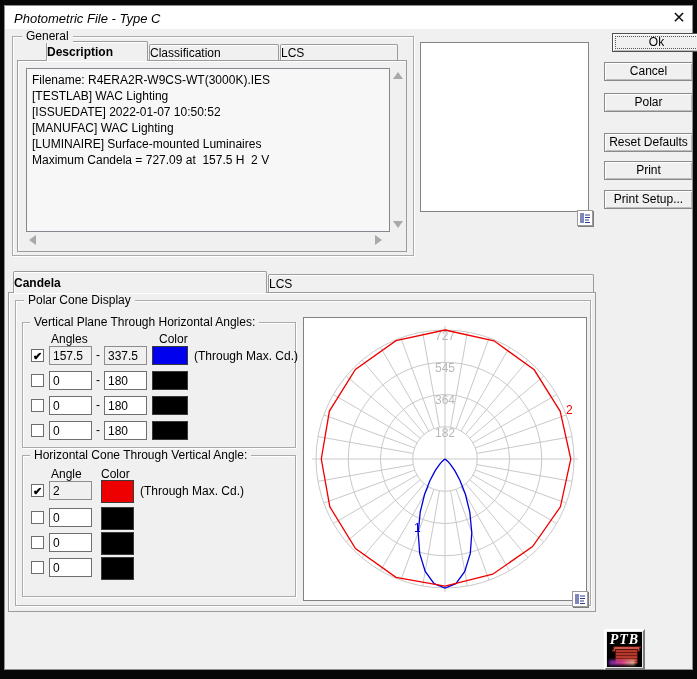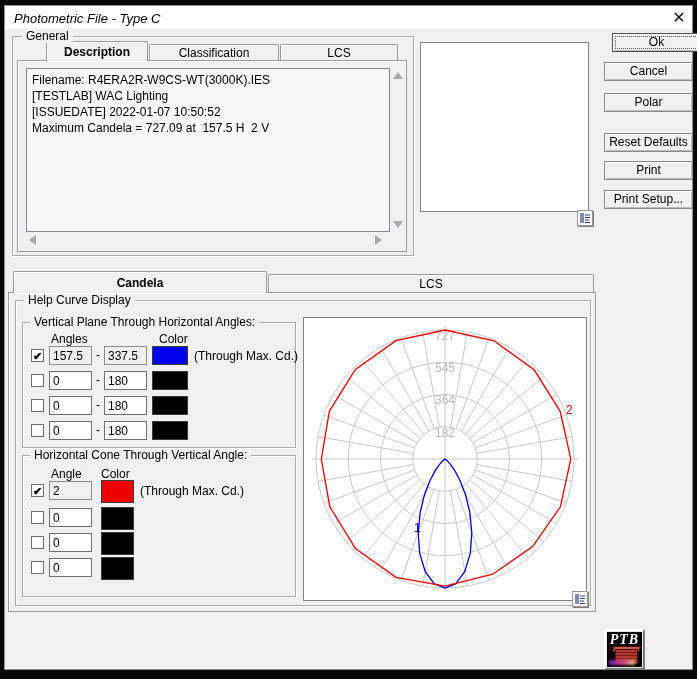--- a/index.html
+++ b/index.html
@@ -8,21 +8,21 @@
   .abs{position:absolute;box-sizing:border-box;}
   .dialog{left:4px;top:5px;width:689px;height:665px;background:#f0f0f0;border:1px solid #8f8f8f;}
   .titlebar{left:5px;top:6px;width:687px;height:23px;background:#ffffff;}
   .title-text{left:14px;top:11px;font-size:13px;white-space:pre;font-style:italic;}
   .close-btn{left:666px;top:7px;width:26px;height:21px;text-align:center;font-size:16px;line-height:21px;color:#111;}
   
   .group{border:1px solid #aaaaaa;box-shadow:inset 1px 1px 0 #ffffff,1px 1px 0 #ffffff;}
   .grouplabel{background:#f0f0f0;padding:0 4px;line-height:13px;white-space:pre;z-index:5;}
   
   .tab{background:#f0f0f0;border:1px solid #9b9b9b;border-bottom:none;border-radius:2px 2px 0 0;
-       text-align:center;box-shadow:inset 1px 1px 0 #fff;z-index:1;}
+       box-shadow:inset 1px 1px 0 #fff;z-index:1;}
   .tab.sel{font-weight:bold;z-index:3;}
   .tabpage{background:#f0f0f0;border:1px solid #9b9b9b;box-shadow:inset 1px 1px 0 #fff;z-index:2;}
   
   .textbox{left:26px;top:68px;width:364px;height:164px;background:#f7f7f7;border:1px solid #84888e;
            padding:3px 2px 0 5px;overflow:hidden;z-index:4;}
   .dline{white-space:pre;line-height:16px;}
   
   .arr{width:0;height:0;z-index:4;}
   .arr-up{border-left:5px solid transparent;border-right:5px solid transparent;border-bottom:7px solid #a9a9a9;}
   .arr-down{border-left:5px solid transparent;border-right:5px solid transparent;border-top:7px solid #a9a9a9;}
@@ -75,20 +75,22 @@
 
 <div class="abs tabpage" style="left:17px;top:60px;width:390px;height:192px;"></div>
 <div class="abs tab sel" style="left:46px;top:41px;width:102px;height:20px;line-height:20px;">Description</div>
 <div class="abs tab" style="left:149px;top:44px;width:130px;height:16px;line-height:16px;">Classification</div>
 <div class="abs tab" style="left:280px;top:44px;width:118px;height:16px;line-height:16px;">LCS</div>
 
 <div class="abs textbox">
   <div class="dline">Filename: R4ERA2R-W9CS-WT(3000K).IES</div>
   <div class="dline">[TESTLAB] WAC Lighting</div>
   <div class="dline">[ISSUEDATE] 2022-01-07 10:50:52</div>
+  <div class="dline">[MANUFAC] WAC Lighting</div>
+  <div class="dline">[LUMINAIRE] Surface-mounted Luminaires</div>
   <div class="dline">Maximum Candela = 727.09 at  157.5 H  2 V</div>
 </div>
 <div class="abs arr arr-up" style="left:393px;top:72px;"></div>
 <div class="abs arr arr-down" style="left:393px;top:221px;"></div>
 <div class="abs arr arr-left" style="left:29px;top:235px;"></div>
 <div class="abs arr arr-right" style="left:375px;top:235px;"></div>
 
 <div class="abs preview"></div>
 <div class="abs dataicon" style="left:577px;top:210px;">
   <svg width="14" height="14">
@@ -102,21 +104,21 @@
 <div class="abs btn" style="top:93px;">Polar</div>
 <div class="abs btn" style="top:133px;">Reset Defaults</div>
 <div class="abs btn" style="top:161px;">Print</div>
 <div class="abs btn" style="top:190px;">Print Setup...</div>
 
 <div class="abs tabpage" style="left:8px;top:292px;width:588px;height:320px;"></div>
 <div class="abs tab sel" style="left:13px;top:271px;width:254px;height:22px;line-height:22px;">Candela</div>
 <div class="abs tab" style="left:268px;top:274px;width:326px;height:19px;line-height:19px;">LCS</div>
 
 <div class="abs group" style="left:15px;top:300px;width:576px;height:306px;z-index:3;"></div>
-<div class="abs grouplabel" style="left:24px;top:294px;">Help Curve Display</div>
+<div class="abs grouplabel" style="left:24px;top:294px;">Polar Cone Display</div>
 
 <div class="abs group" style="left:22px;top:322px;width:274px;height:126px;z-index:3;"></div>
 <div class="abs grouplabel" style="left:30px;top:316px;">Vertical Plane Through Horizontal Angles:</div>
 <div class="abs hdr" style="left:51px;top:332px;">Angles</div>
 <div class="abs hdr" style="left:159px;top:332px;">Color</div>
 
 <div class="abs cb" style="left:31px;top:349px;">✔</div>
 <input class="fld ro" style="left: 49px; top: 346px;" value="157.5">
 <div class="abs dash" style="left:96px;top:348px;">-</div>
 <input class="fld ro" style="left: 104px; top: 346px;" value="337.5">

